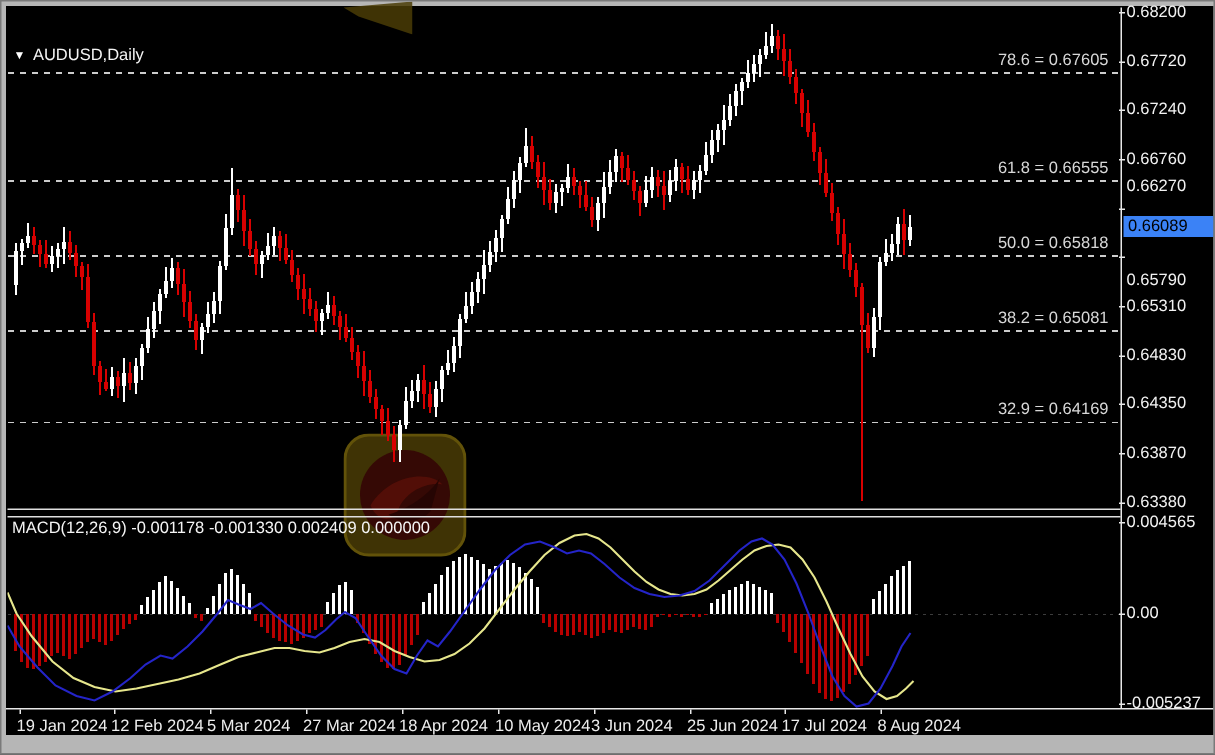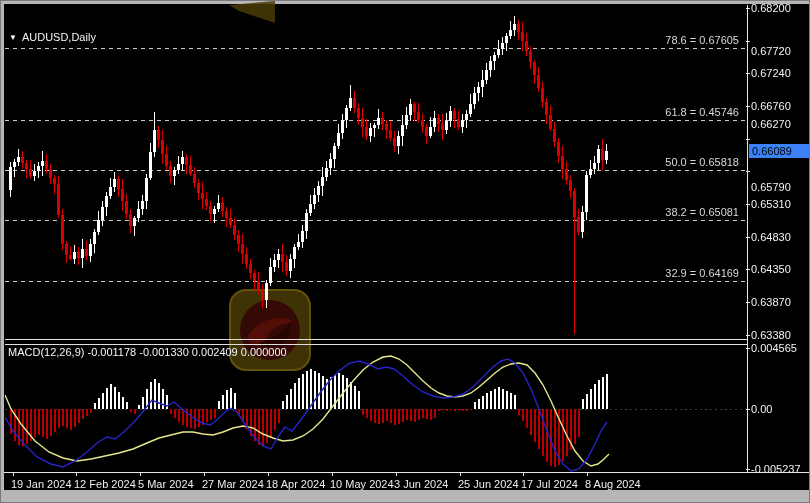--- a/index.html
+++ b/index.html
@@ -354,21 +354,21 @@
       <line x1="593.5" y1="139.76544000000047" x2="593.5" y2="165.27328000000034" stroke="#ffffff" stroke-width="1"></line>
       <rect x="592" y="144.10720000000026" width="3" height="13.56800000000004" fill="#ffffff"></rect>
       <line x1="597.5" y1="134.06688000000003" x2="597.5" y2="165.00192000000084" stroke="#d80000" stroke-width="1"></line>
       <rect x="596" y="144.10720000000026" width="3" height="10.85440000000034" fill="#d80000"></rect>
       <line x1="601.5" y1="138.61216000000042" x2="601.5" y2="159.3033600000004" stroke="#ffffff" stroke-width="1"></line>
       <rect x="600" y="146.2102400000005" width="3" height="8.75136000000009" fill="#ffffff"></rect>
     </svg>
 
   <div id="fib-labels">
       <div class="fib-label" style="top: 33px;">78.6 = 0.67605</div>
-      <div class="fib-label" style="top: 105px;">61.8 = 0.45746</div>
+      <div class="fib-label" style="top: 105px;">61.8 = 0.66555</div>
       <div class="fib-label" style="top: 155px;">50.0 = 0.65818</div>
       <div class="fib-label" style="top: 205px;">38.2 = 0.65081</div>
       <div class="fib-label" style="top: 266px;">32.9 = 0.64169</div>
     </div>
 
   <div class="abs splitter" style="top:338px;"></div>
   <div class="abs splitter" style="top:343px;"></div>
 
   <svg class="abs" id="macd-svg" style="left:4px;top:344px;" width="742" height="127" viewBox="0 0 742 127" shape-rendering="crispEdges">
       <line x1="0" y1="64.5" x2="742" y2="64.5" stroke="#3c3c3c" stroke-width="1" stroke-dasharray="2 3"></line>
@@ -529,21 +529,21 @@
   <div class="abs" id="vline"></div>
 
   <div class="abs" id="symbol-label"><span class="tri">▼</span><span>AUDUSD,Daily</span></div>
 
   <div class="abs" id="macd-header">MACD(12,26,9) -0.001178 -0.001330 0.002409 0.000000</div>
 
   <div id="price-axis">
       <div class="axis-tick" style="top: 7px;"></div>
       <div class="axis-label" style="top: 1px;">0.68200</div>
       <div class="axis-tick" style="top: 40px;"></div>
-      <div class="axis-label" style="top: 44px;">0.67720</div>
+      <div class="axis-label" style="top: 34px;">0.67720</div>
       <div class="axis-tick" style="top: 72px;"></div>
       <div class="axis-label" style="top: 66px;">0.67240</div>
       <div class="axis-tick" style="top: 105px;"></div>
       <div class="axis-label" style="top: 99px;">0.66760</div>
       <div class="axis-tick" style="top: 138px;"></div>
       <div class="axis-label" style="top: 117px;">0.66270</div>
       <div class="axis-tick" style="top: 170px;"></div>
       <div class="axis-label" style="top: 180px;">0.65790</div>
       <div class="axis-tick" style="top: 203px;"></div>
       <div class="axis-label" style="top: 197px;">0.65310</div>

